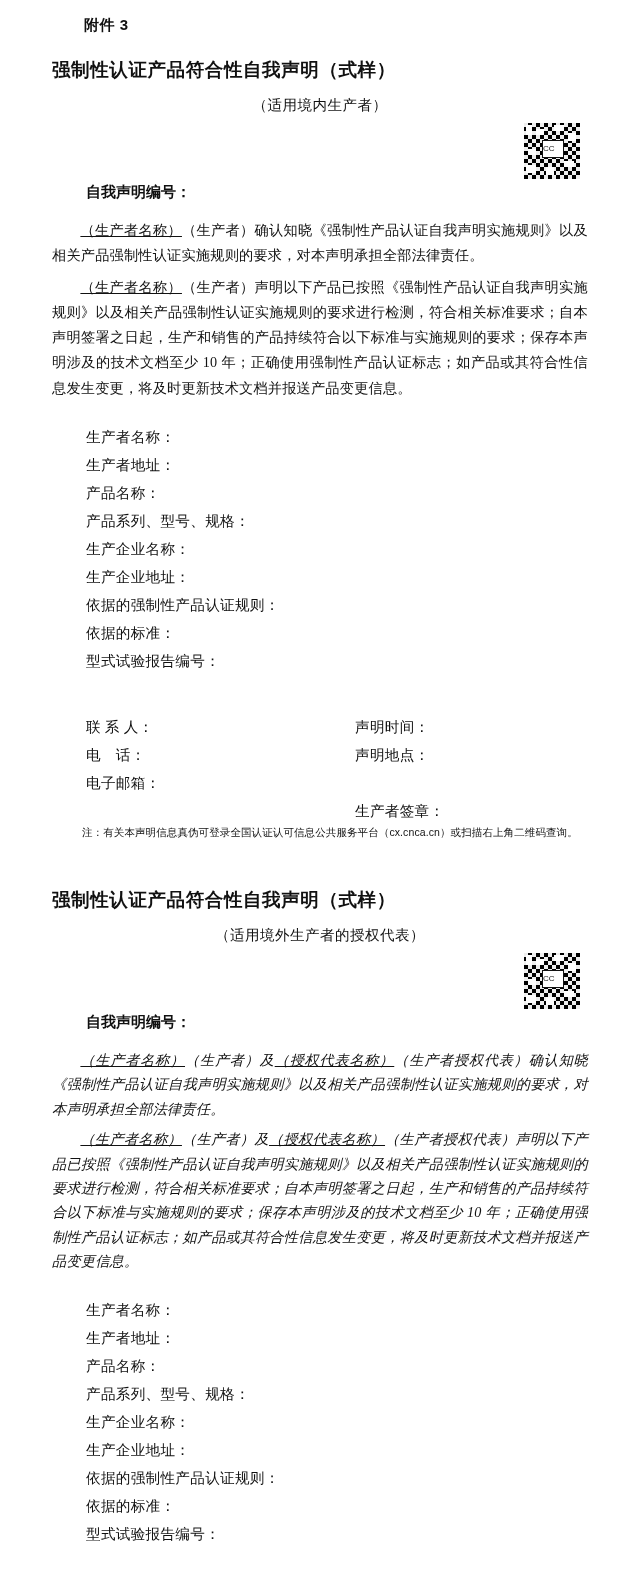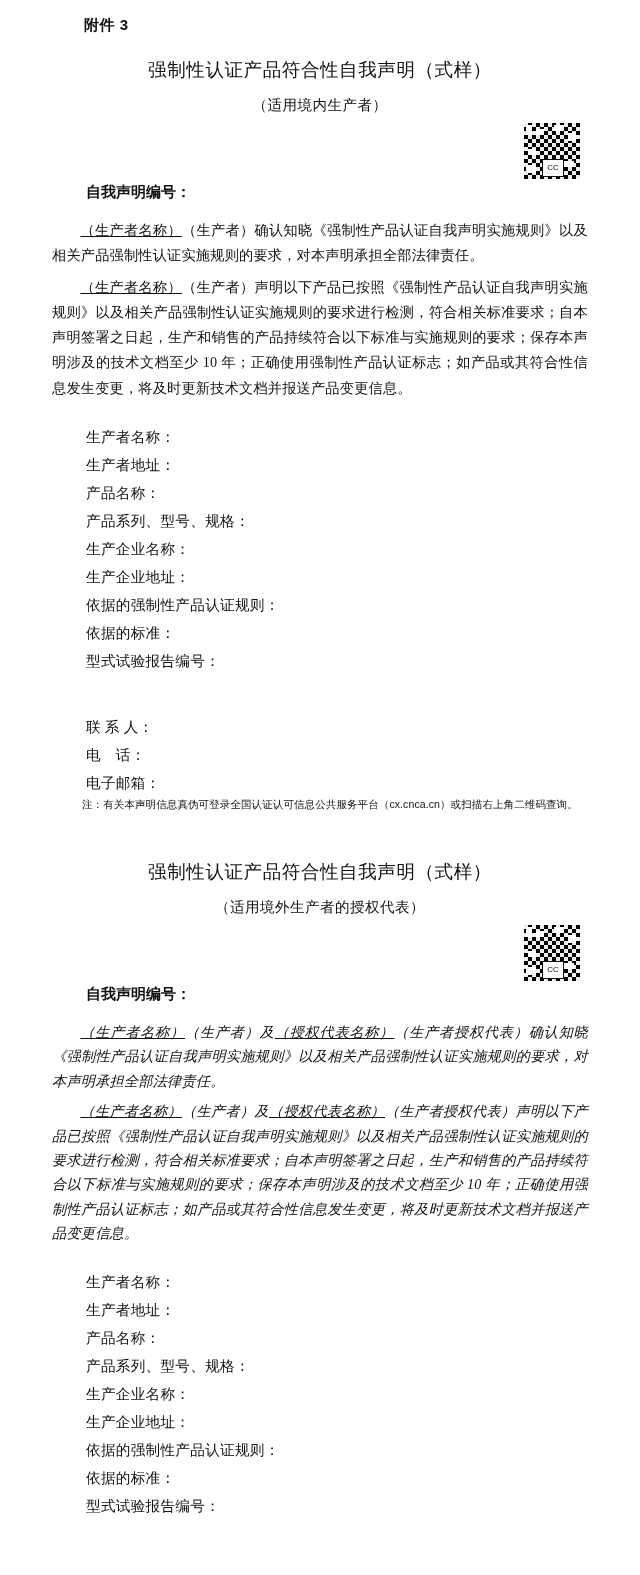--- a/index.html
+++ b/index.html
@@ -22,24 +22,23 @@
     padding: 16px 52px 0 52px;
   }
   .attach-label {
     font-family: "Liberation Sans", sans-serif;
     font-size: 15px;
     font-weight: bold;
     letter-spacing: 0.5px;
     margin: 0 0 22px 32px;
   }
   .doc-title {
-    text-align: center;
     font-family: "Liberation Sans", sans-serif;
     font-size: 18.5px;
-    font-weight: normal;
+    font-weight: bold;
     letter-spacing: 0.6px;
     margin: 0 0 14px 0;
   }
   .doc-subtitle {
     text-align: center;
     font-size: 14.5px;
     letter-spacing: 0.5px;
     margin: 0 0 6px 0;
   }
   .qr-row {
@@ -59,28 +58,28 @@
     border: 2px solid #fff;
     overflow: hidden;
   }
   .qr .qrcell {
     position: absolute;
     background: #ffffff;
   }
   .qr .qcenter {
     position: absolute;
     left: 18px;
-    top: 36px;
+    top: 17px;
     width: 20px;
     height: 16px;
     background: #ffffff;
     border: 1px solid #111;
     font-size: 8px;
     line-height: 16px;
-    text-align: center;
+    text-align: left;
     color: #111;
     font-family: "Liberation Sans", sans-serif;
   }
   .decl-no {
     font-family: "Liberation Sans", sans-serif;
     font-size: 15px;
     font-weight: bold;
     margin: 0 0 16px 34px;
   }
   .para {
@@ -167,20 +166,26 @@
       <div class="field-line">依据的标准：</div>
       <div class="field-line">型式试验报告编号：</div>
     </div>
 
     <div class="two-col">
       <div class="col">
         <div class="field-line">联 系 人：</div>
         <div class="field-line">电　话：</div>
         <div class="field-line">电子邮箱：</div>
       </div>
+      <div class="col right">
+        <div class="field-line">声明时间：</div>
+        <div class="field-line">声明地点：</div>
+        <div class="field-line">&nbsp;</div>
+        <div class="field-line">生产者签章：</div>
+      </div>
     </div>
 
     <div class="note">注：有关本声明信息真伪可登录全国认证认可信息公共服务平台（cx.cnca.cn）或扫描右上角二维码查询。</div>
   </div>
 
   <div class="spacer-lg"></div>
 
   <div class="section-two">
 
     <div class="doc-title">强制性认证产品符合性自我声明（式样）</div>

